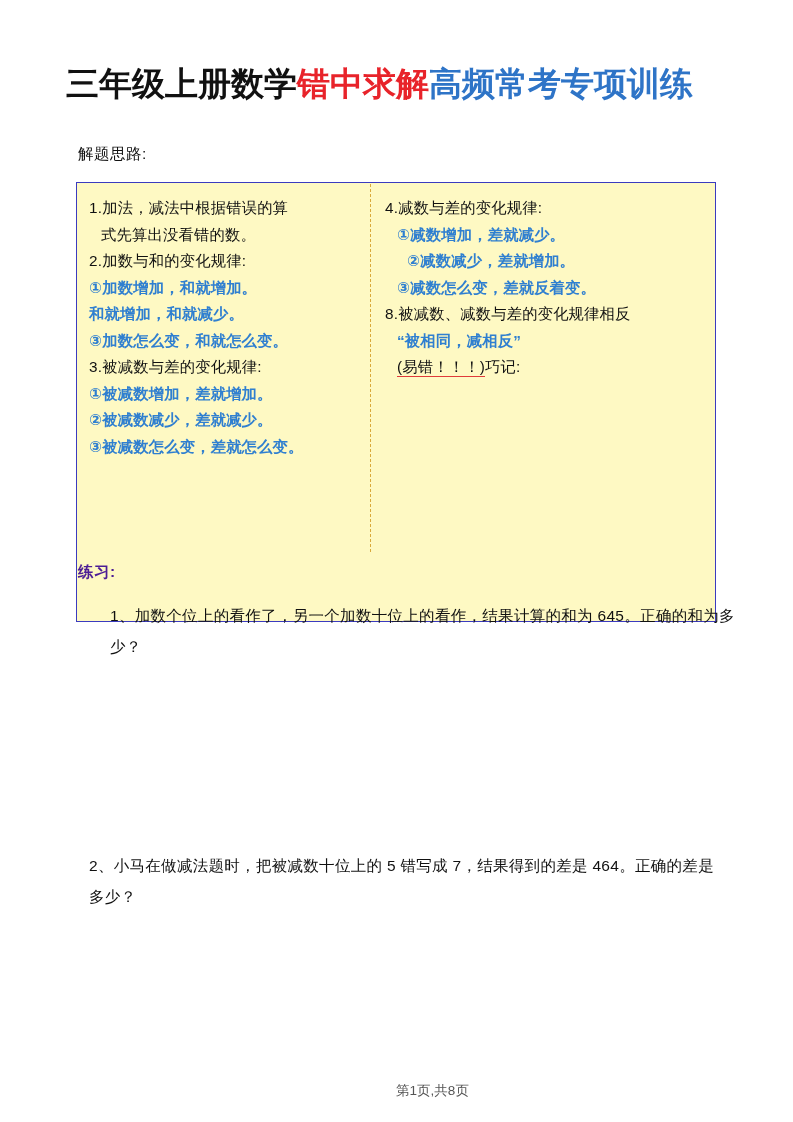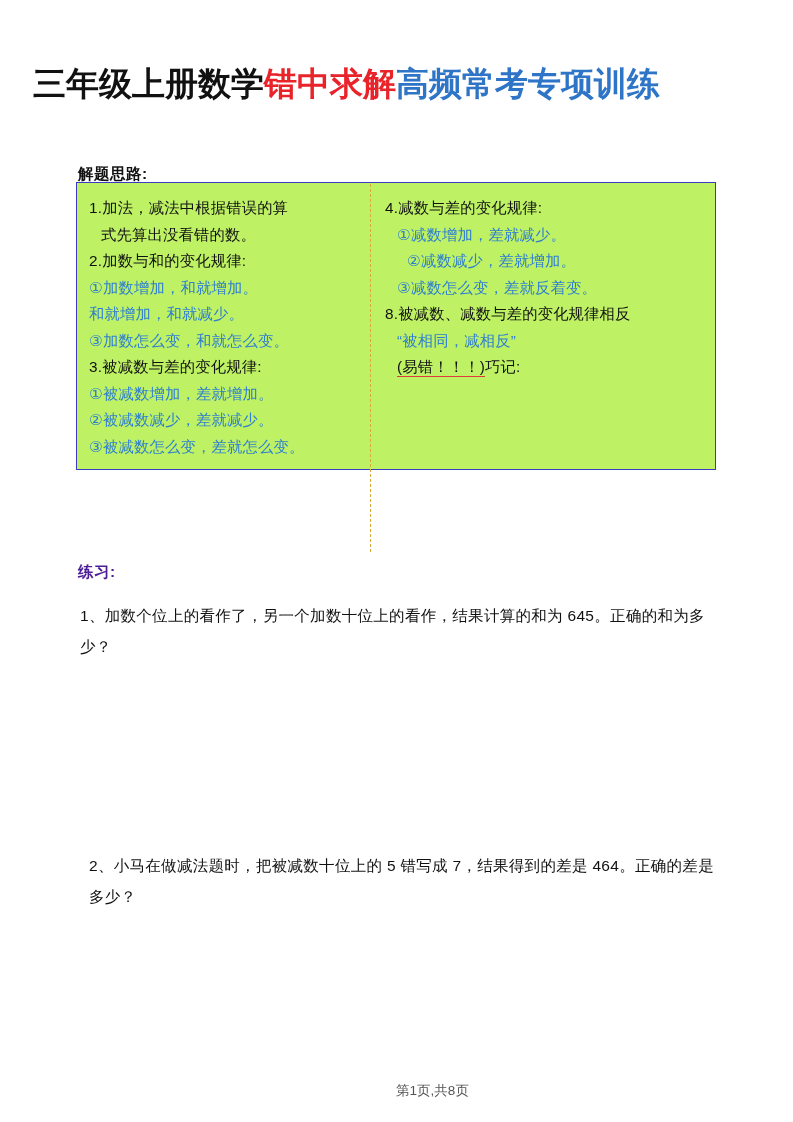--- a/index.html
+++ b/index.html
@@ -21,52 +21,52 @@
     height: 1122px;
     box-sizing: border-box;
   }
 
   
   .title {
     position: absolute;
     top: 62px;
     left: 0;
     width: 693px;
-    text-align: center;
+    text-align: right;
     font-family: "Liberation Serif", "DejaVu Serif", serif;
     font-weight: bold;
     font-size: 33px;
     letter-spacing: 0px;
     white-space: nowrap;
   }
   .title .seg-dark { color: #111111; }
   .title .seg-red  { color: #e8232a; }
   .title .seg-blue { color: #2e74c7; }
 
   
   .label-thinking {
     position: absolute;
-    top: 164px;
+    top: 144px;
     left: 78px;
     font-size: 15.5px;
-    font-weight: bold;
+    font-weight: normal;
     color: #111111;
     letter-spacing: 0.5px;
   }
 
   
   .rules-box {
     position: absolute;
     top: 182px;
     left: 76px;
     width: 640px;
-    height: 288px;
+    height: 440px;
     border: 1.6px solid #3b3bbf;
     box-sizing: border-box;
-    background: #bef264;
+    background: #fef9c3;
   }
   .rules-divider {
     position: absolute;
     top: 184px;
     left: 370px;
     width: 0;
     height: 368px;
     border-left: 1.4px dashed #d9a93a;
   }
   .col {
@@ -80,20 +80,21 @@
 
   .rule-line {
     font-size: 15.3px;
     line-height: 26.5px;
     color: #111111;
     white-space: nowrap;
     letter-spacing: 0.2px;
   }
   .rule-line.blue {
     color: #2f7fd0;
+    font-weight: bold;
   }
   .rule-line.indent1 { padding-left: 12px; }
   .rule-line.indent2 { padding-left: 22px; }
 
   .underline-red {
     border-bottom: 1.6px solid #e03a3a;
     padding-bottom: 1px;
   }
 
   
@@ -110,21 +111,21 @@
   
   .question {
     position: absolute;
     left: 80px;
     width: 636px;
     font-size: 15.5px;
     line-height: 31px;
     color: #111111;
     letter-spacing: 0.3px;
   }
-  .q1 { top: 600px; }
+  .q1 { top: 600px; margin-left: 30px; }
   .q2 { top: 850px; margin-left: 9px; }
 
   
   .footer {
     position: absolute;
     top: 1082px;
     left: 0;
     width: 793px;
     text-align: center;
     font-size: 13.5px;

